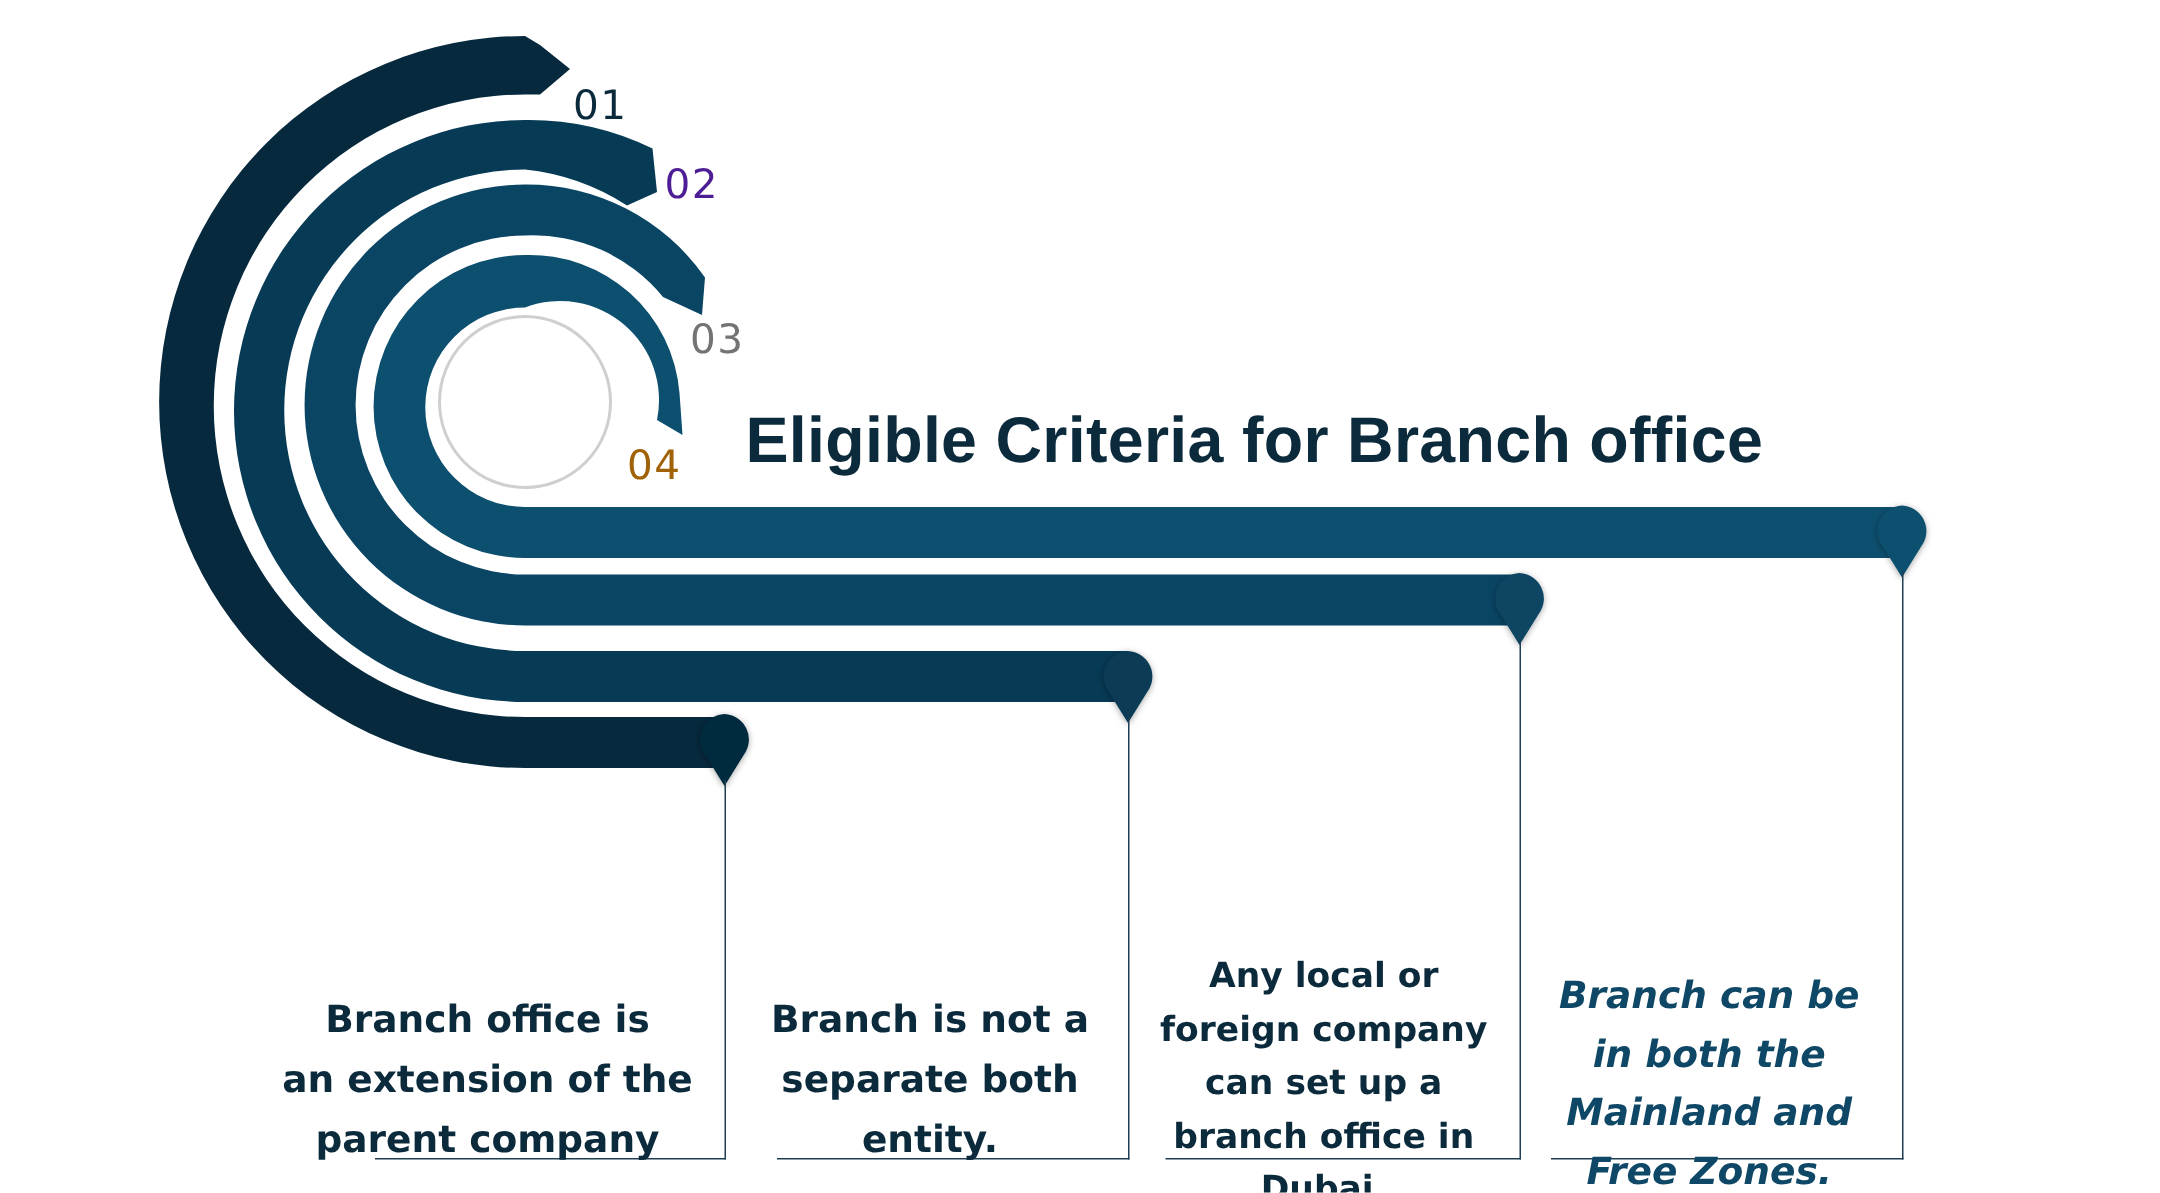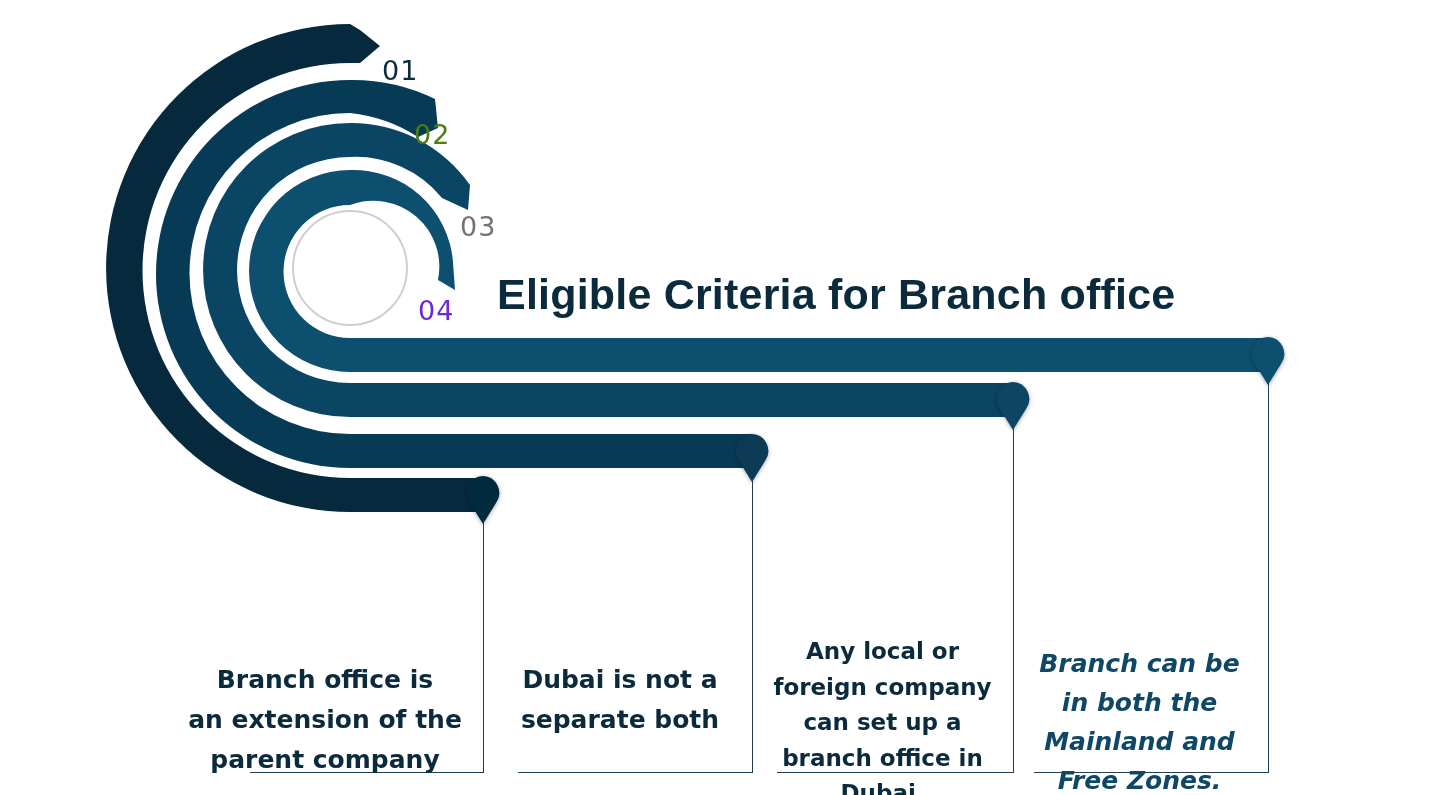--- a/index.html
+++ b/index.html
@@ -40,23 +40,23 @@
   </g>
   <g filter="url(#sh)">
     <path fill="#0a4564" d="M 1013 382 A 17 17 0 0 1 1026 409 L 1013 430 L 1000 409 A 17 17 0 0 1 1013 382 Z"></path>
   </g>
   <g filter="url(#sh)">
     <path fill="#0d4f6e" d="M 1268 337 A 17 17 0 0 1 1281 364 L 1268 385 L 1255 364 A 17 17 0 0 1 1268 337 Z"></path>
   </g>
 </svg>
 
 <div class="num" style="left:382px; top:32px; color:#0b2a3c;margin-top:23px;">01</div>
-<div class="num" style="left:414px; top:108px; color:#4d7c0f;margin-top:11px;">02</div>
+<div class="num" style="left:443px; top:108px; color:#4c1d95;">02</div>
 <div class="num" style="left:460px; top:211px; color:#737373;">03</div>
-<div class="num" style="left:418px; top:295px; color:#6d28d9;">04</div>
+<div class="num" style="left:418px; top:295px; color:#a16207;">04</div>
 
 <div class="title">Eligible Criteria for Branch office</div>
 
 <div class="vline" style="left:483px; top:520px; height:253px;"></div>
 <div class="hline" style="left:250px; top:772px; width:234px;"></div>
 
 <div class="vline" style="left:752px; top:478px; height:295px;"></div>
 <div class="hline" style="left:518px; top:772px; width:235px;"></div>
 
 <div class="vline" style="left:1013px; top:426px; height:347px;"></div>
@@ -65,22 +65,23 @@
 <div class="vline" style="left:1268px; top:381px; height:392px;"></div>
 <div class="hline" style="left:1034px; top:772px; width:235px;"></div>
 
 <div class="card" style="left:170px; top:616px; width:310px; font-size:25px; color:#0b2a3c;">
   <span class="txt">Branch office is</span>
   <span class="txt">an extension of the</span>
   <span class="txt">parent company</span>
 </div>
 
 <div class="card" style="left:495px; top:616px; width:250px; font-size:25px; color:#0b2a3c;">
-  <span class="txt">Dubai is not a</span>
+  <span class="txt">Branch is not a</span>
   <span class="txt">separate both</span>
+  <span class="txt">entity.</span>
 </div>
 
 <div class="card" style="left:760px; top:590px; width:245px; font-size:23px; line-height:35.5px; color:#0b2a3c;">
   <span class="txt">Any local or</span>
   <span class="txt">foreign company</span>
   <span class="txt">can set up a</span>
   <span class="txt">branch office in</span>
   <span class="txt">Dubai.</span>
 </div>
 

